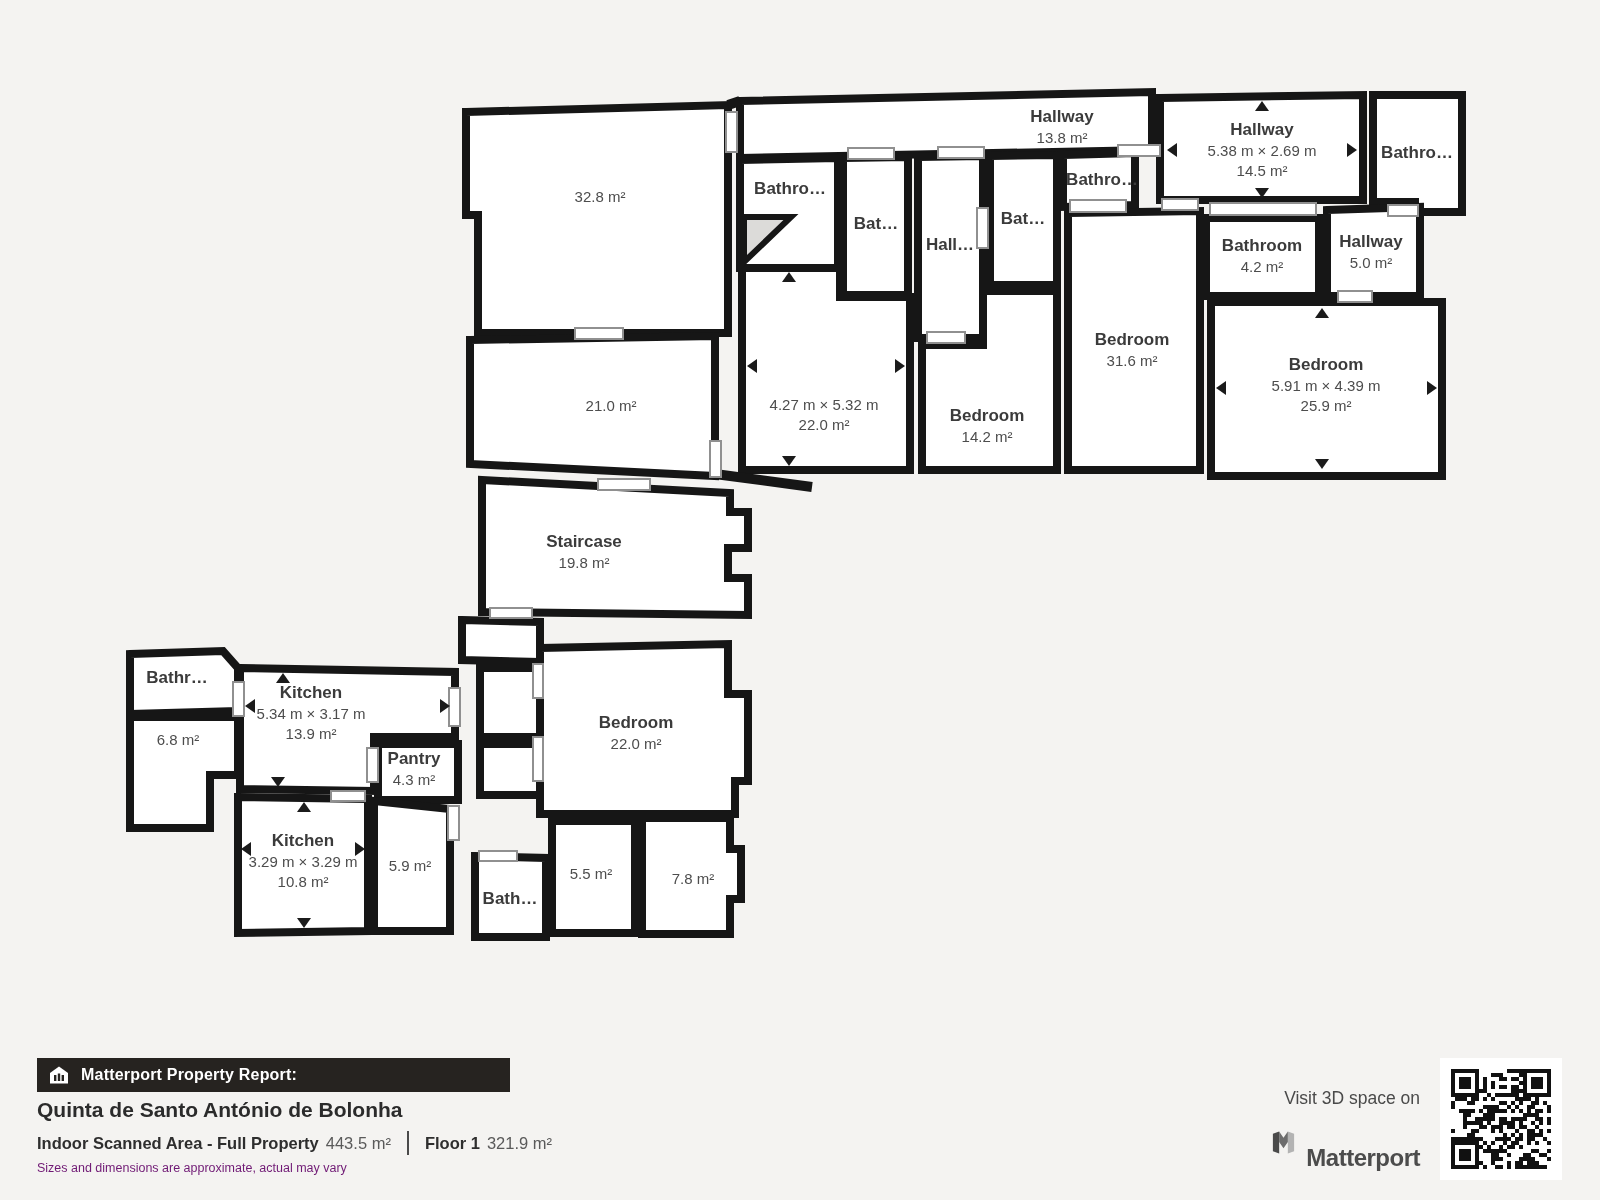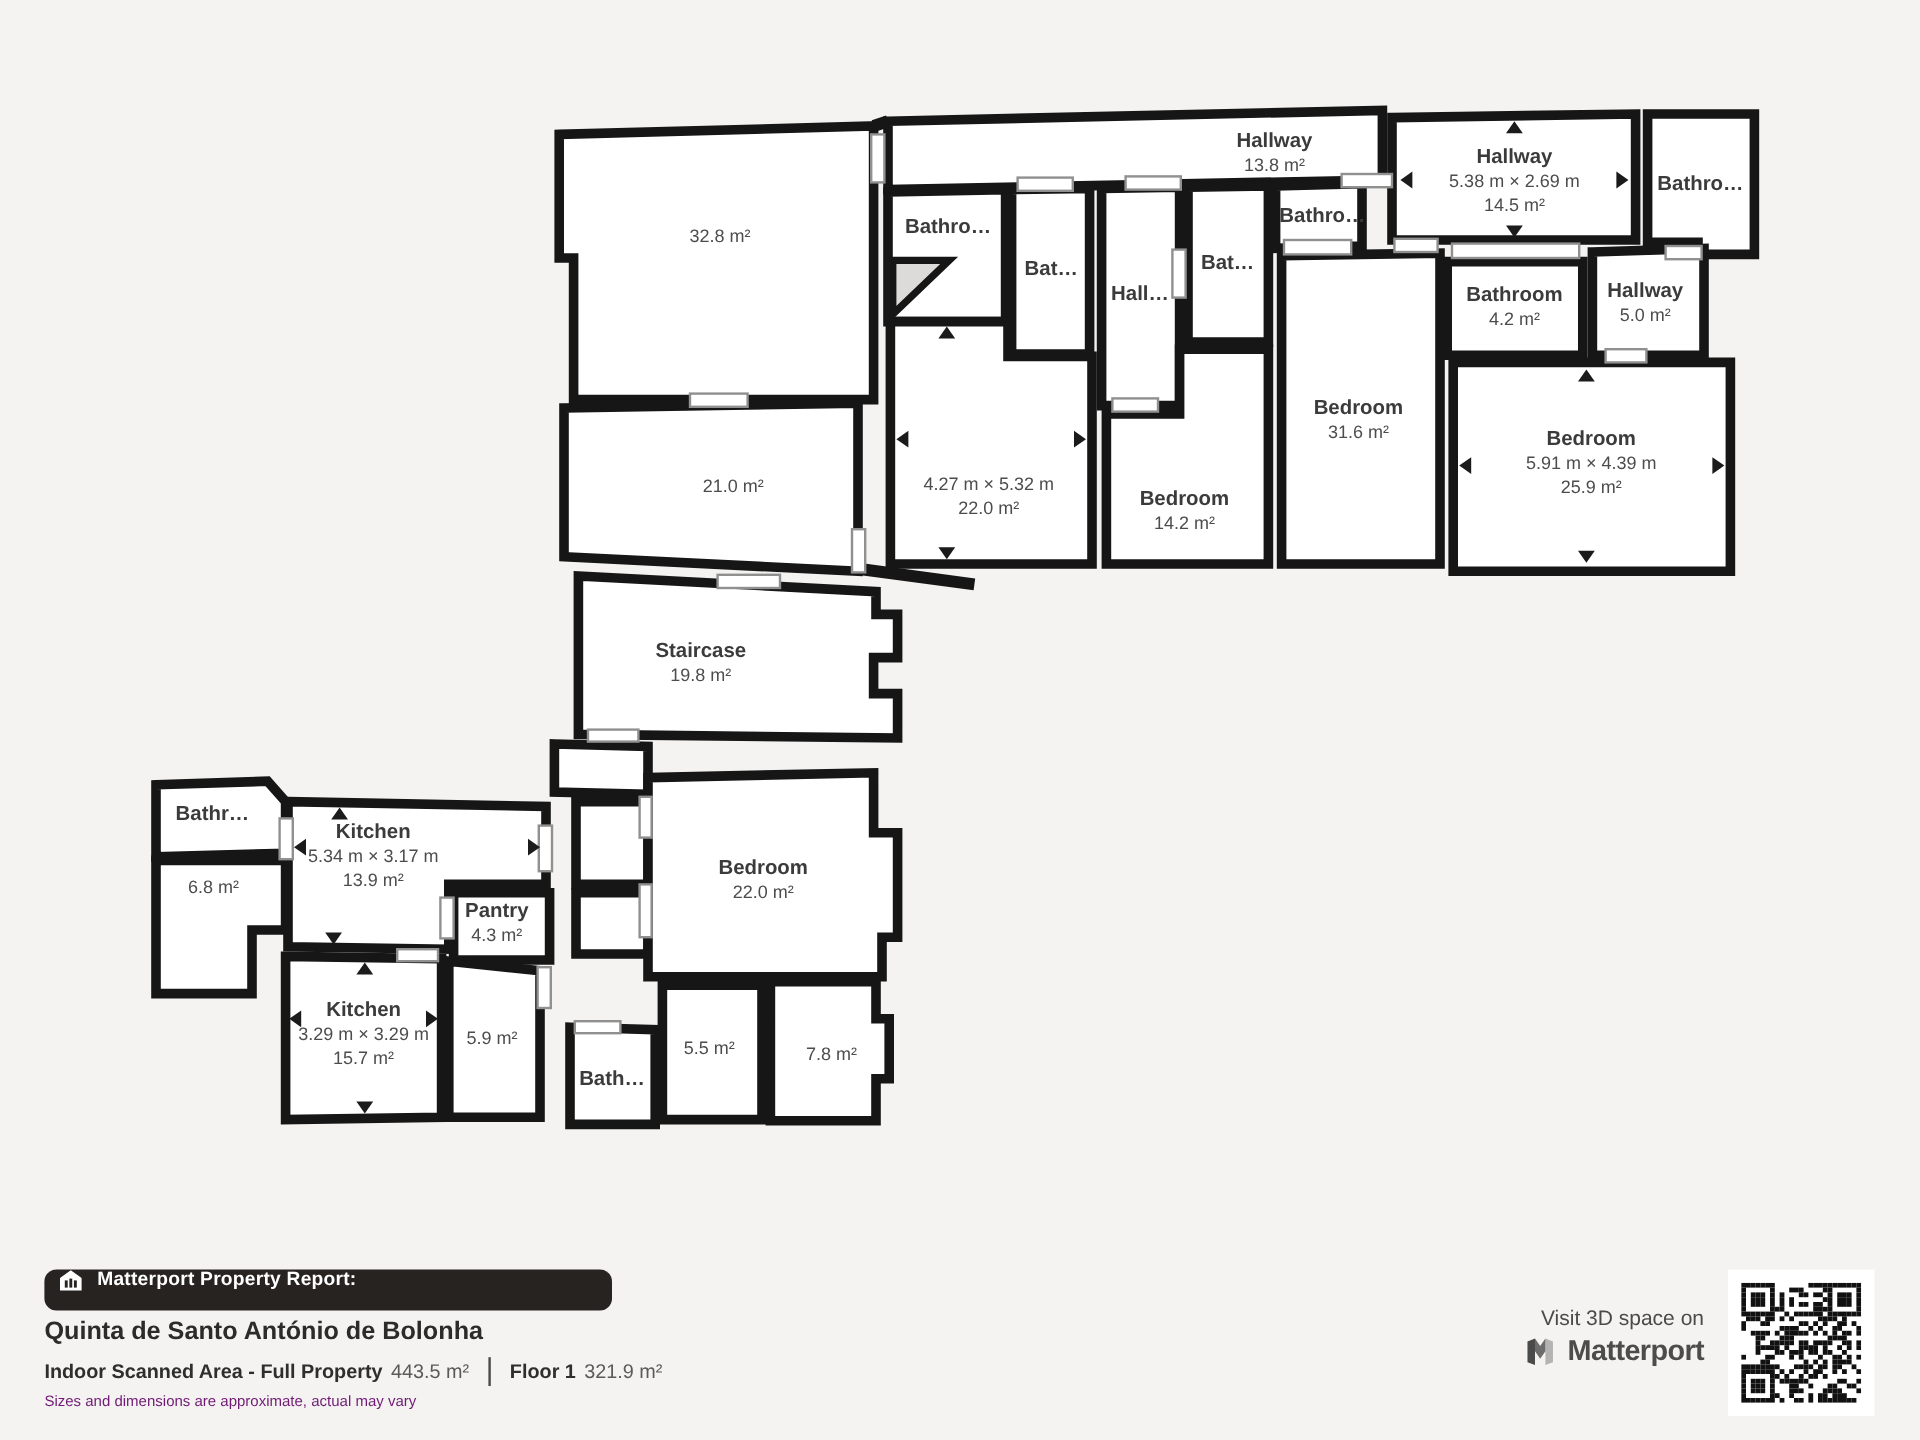--- a/index.html
+++ b/index.html
@@ -12,22 +12,22 @@
   .room-label{
     position:absolute;transform:translate(-50%,-50%);
     text-align:center;line-height:1.3;white-space:nowrap;z-index:5;
   }
   .room-label .rn{display:block;font-weight:bold;font-size:17px;color:#3b3b3b;}
   .room-label .rd,.room-label .ra{display:block;font-size:15px;color:#4d4d4d;}
   .room-label span:empty{display:none;}
   
   .footer-bar{
     position:absolute;left:37px;top:1058px;width:473px;height:34px;
-    background:#262320;color:#ffffff;display:flex;align-items:flex-start;gap:12px;
-    padding-left:12px;box-sizing:border-box;z-index:6;border-radius:10px;
+    background:#262320;color:#ffffff;display:flex;align-items:center;gap:12px;
+    padding-left:12px;box-sizing:border-box;z-index:6;
   }
   .footer-bar .bar-label{font-weight:bold;font-size:16px;letter-spacing:0.2px;}
   .prop-title{
     position:absolute;left:37px;top:1098px;font-weight:bold;font-size:21px;color:#2b2b2b;z-index:6;
   }
   .stats-row{
     position:absolute;left:37px;top:1131px;display:flex;align-items:center;font-size:16.5px;color:#555;z-index:6;
   }
   .stats-row .lbl{font-weight:bold;color:#2e2e2e;margin-right:7px;}
   .stats-row .val{color:#5a5a5a;}
@@ -36,21 +36,21 @@
     position:absolute;left:37px;top:1161px;font-size:12.5px;color:#701a75;z-index:6;
   }
   .visit-text{
     position:absolute;left:1140px;top:1088px;width:280px;text-align:right;
     font-size:17.5px;color:#4a4a4a;z-index:6;
   }
   .brand-row{
     position:absolute;left:1140px;top:1112px;width:280px;display:flex;
     justify-content:flex-end;align-items:center;gap:9px;z-index:6;
   }
-  .brand-word{font-weight:bold;font-size:24px;color:#4c4c4c;letter-spacing:-0.5px;}
+  .brand-word{font-weight:bold;font-size:24px;color:#4c4c4c;letter-spacing:-0.5px;margin-top:32px;}
   .qr-box{
     position:absolute;left:1440px;top:1058px;width:122px;height:122px;background:#ffffff;z-index:6;
     display:flex;align-items:center;justify-content:center;
   }
 </style>
 </head>
 <body>
 
 <svg class="plan-svg" width="1600" height="1200" viewBox="0 0 1600 1200">
 
@@ -222,21 +222,21 @@
     <span class="rd">5.34 m × 3.17 m</span>
     <span class="ra">13.9 m²</span>
   </div>
 <div class="room-label" style="left:414px;top:769px">
     <span class="rn">Pantry</span>
     <span class="ra">4.3 m²</span>
   </div>
 <div class="room-label" style="left:303px;top:861px">
     <span class="rn">Kitchen</span>
     <span class="rd">3.29 m × 3.29 m</span>
-    <span class="ra">15.7 m²</span>
+    <span class="ra">10.8 m²</span>
   </div>
 <div class="room-label" style="left:410px;top:866px">
     <span class="ra">5.9 m²</span>
   </div>
 <div class="room-label" style="left:510px;top:899px">
     <span class="rn">Bath…</span>
   </div>
 <div class="room-label" style="left:636px;top:733px">
     <span class="rn">Bedroom</span>
     <span class="ra">22.0 m²</span>

